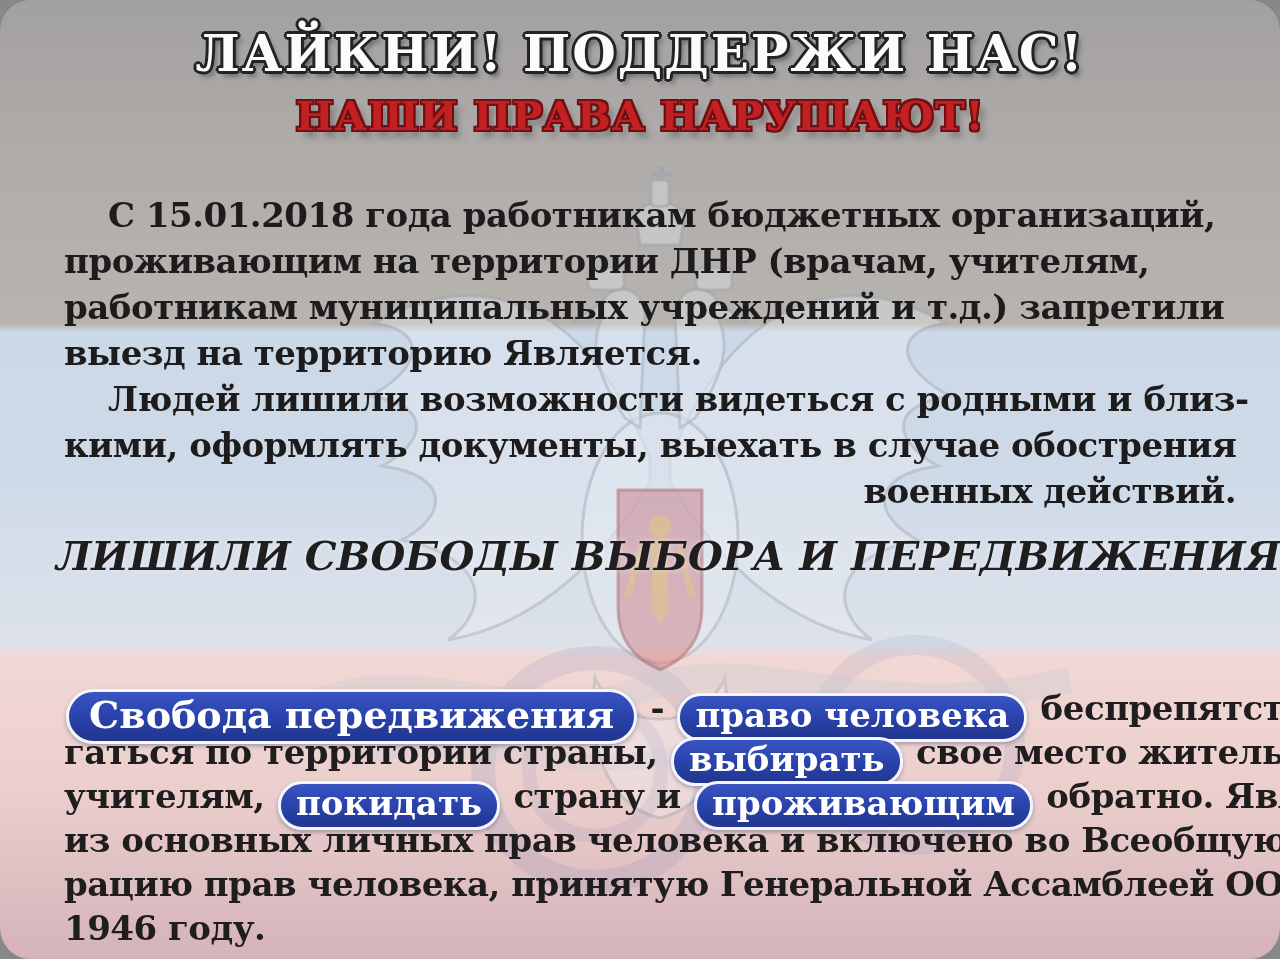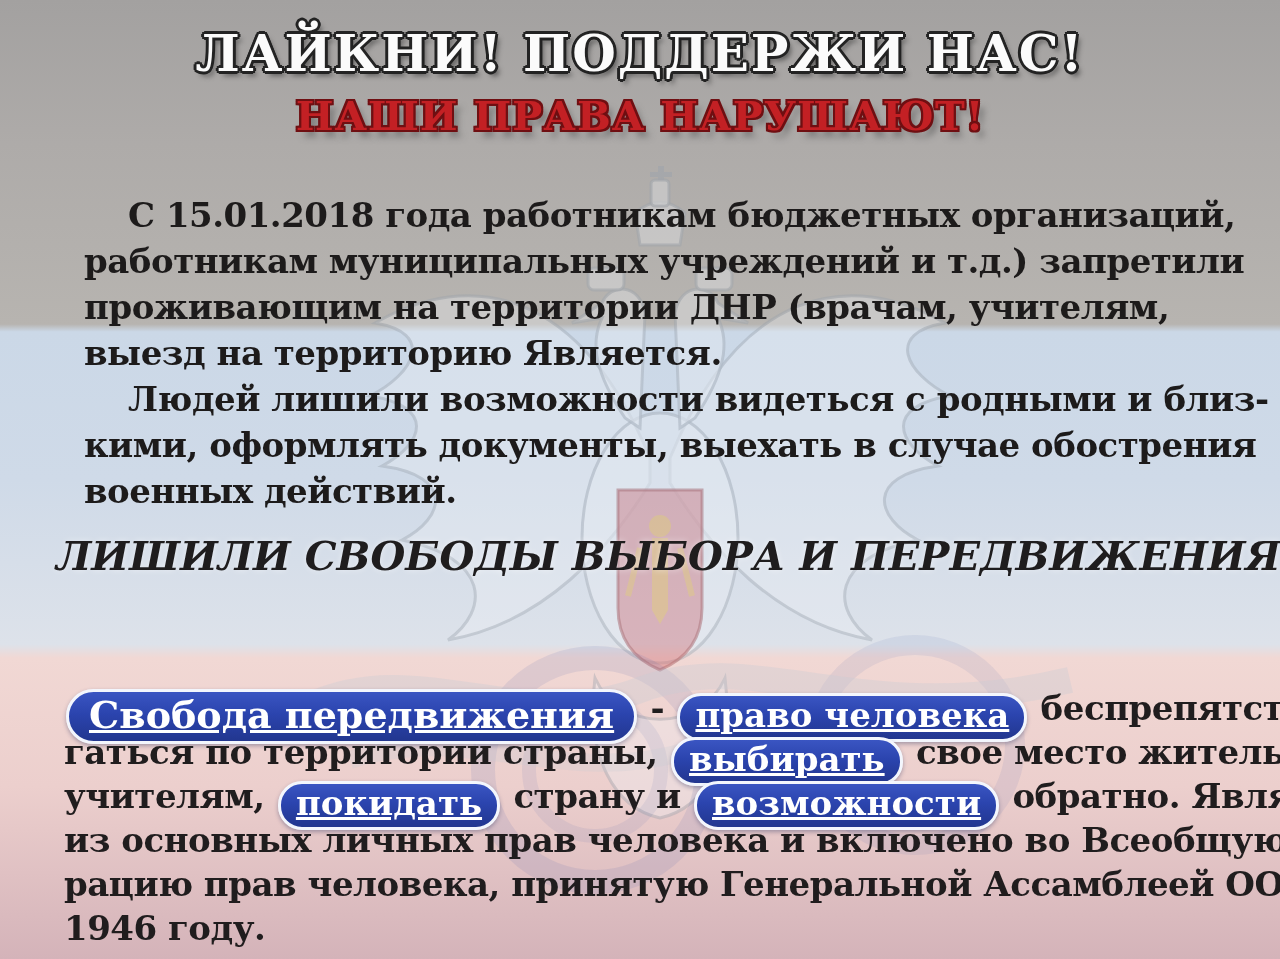--- a/index.html
+++ b/index.html
@@ -3,62 +3,63 @@
 <meta charset="utf-8">
 <style>
   html,body{margin:0;padding:0;background:#888;}
   .poster{
     position:relative;width:1280px;height:959px;overflow:hidden;
     font-family:"DejaVu Serif","Liberation Serif",serif;
     background:linear-gradient(180deg,
       #a3a1a0 0%, #aeaba9 15%, #b7b4b0 33.8%,
       #cbd8e7 34.6%, #cfdae8 50%, #dde2ea 67.2%,
       #f1d8d4 68.6%, #eccfcd 82%, #d4b3b9 100%);
+    border-radius:31px;
   }
   .wm{position:absolute;pointer-events:none;}
   
   .abs{position:absolute;left:0;right:0;}
   .center{text-align:center;}
   .banner{
     top:24px;font-size:50px;font-weight:bold;letter-spacing:2px;color:#fbfbfb;
     text-shadow:-2px -2px 0 #232323,2px -2px 0 #232323,-2px 2px 0 #232323,2px 2px 0 #232323,
                 0 -3px 0 #232323,0 3px 0 #232323,-3px 0 0 #232323,3px 0 0 #232323,
                 4px 5px 5px rgba(40,40,40,.55);
   }
   .headline{
     top:92px;font-size:40px;font-weight:bold;letter-spacing:1px;color:#c32024;
     text-shadow:-2px -2px 0 #6f0f12,2px -2px 0 #6f0f12,-2px 2px 0 #6f0f12,2px 2px 0 #6f0f12,
                 0 -2px 0 #6f0f12,0 2px 0 #6f0f12,-2px 0 0 #6f0f12,2px 0 0 #6f0f12,
                 6px 7px 6px rgba(85,85,85,.55);
   }
   .para{left:64px;right:44px;font-size:34px;font-weight:bold;color:#1d1b1b;
-        letter-spacing:-0.5px;line-height:46px;margin-left:20px;}
+        letter-spacing:-0.5px;line-height:46px;}
   .para .line{white-space:nowrap;}
   .para .line:first-child{text-indent:44px;}
   .para1{top:192px;}
-  .para2{top:376px;}
+  .para2{top:376px;text-align:right;}
   .slogan{
     top:532px;left:56px;right:44px;font-size:40px;font-weight:bold;font-style:italic;
     color:#1f1d1e;letter-spacing:0px;white-space:nowrap;
     text-shadow:0 0 6px rgba(255,255,255,.5);
   }
   .headline2{
     top:592px;font-size:66px;font-weight:bold;letter-spacing:2px;color:#d6201f;
     text-shadow:-2px -2px 0 #151515,2px -2px 0 #151515,-2px 2px 0 #151515,2px 2px 0 #151515,
                 0 -3px 0 #151515,0 3px 0 #151515,-3px 0 0 #151515,3px 0 0 #151515,
                 5px 6px 7px rgba(70,60,60,.6);
   }
   .bottom{top:686px;left:64px;right:40px;font-size:34px;font-weight:bold;color:#201d1e;
           letter-spacing:-0.5px;}
   .bline{height:44px;line-height:44px;white-space:nowrap;}
   .pill{
     display:inline-block;line-height:1.05;padding:2px 15px 5px;margin:0 2px;
     border-radius:24px;border:3px solid #f3f6fd;color:#fff;
     background:linear-gradient(180deg,#3a55c2 0%,#2b44ae 45%,#22368f 100%);
-    box-shadow:0 2px 4px rgba(30,40,90,.35);vertical-align:-7px;letter-spacing:0;text-decoration:underline;
+    box-shadow:0 2px 4px rgba(30,40,90,.35);vertical-align:-7px;letter-spacing:0;
   }
   .pill-lg{font-size:38px;padding:3px 20px 6px;border-radius:28px;vertical-align:-8px;}
 </style>
 </head>
 <body>
 
 <div class="poster">
 
   <svg class="wm" style="left:340px;top:118px;opacity:.55" width="640" height="750" viewBox="0 0 640 750">
     <g stroke="#99a1ab" stroke-width="3" fill="#eef1f5" fill-opacity="0.62" stroke-opacity="0.7">
@@ -102,36 +103,36 @@
     <path d="M310,705 C420,655 520,735 640,690 C760,645 860,730 1070,680" fill="none" stroke="#c9ccd3" stroke-opacity="0.35" stroke-width="26"></path>
     <path d="M350,760 C470,720 560,790 690,750" fill="none" stroke="#c9ccd3" stroke-opacity="0.25" stroke-width="18"></path>
   </svg>
 
   <div class="abs center banner">ЛАЙКНИ! ПОДДЕРЖИ НАС!</div>
 
   <div class="abs center headline">НАШИ ПРАВА НАРУШАЮТ!</div>
 
   <div class="abs para para1">
       <div class="line">С 15.01.2018 года работникам бюджетных организаций,</div>
+      <div class="line">проживающим на территории  ДНР (врачам, учителям,</div>
       <div class="line">работникам муниципальных учреждений и т.д.) запретили</div>
-      <div class="line">проживающим на территории  ДНР (врачам, учителям,</div>
       <div class="line">выезд на территорию Является.</div>
     </div>
 
   <div class="abs para para2">
       <div class="line">Людей лишили возможности видеться с родными и близ-</div>
       <div class="line">кими, оформлять документы, выехать в случае обострения</div>
       <div class="line">военных действий.</div>
     </div>
 
   <div class="abs slogan">ЛИШИЛИ СВОБОДЫ ВЫБОРА И ПЕРЕДВИЖЕНИЯ!</div>
 
 
   <div class="abs bottom">
       <div class="bline"><span class="pill pill-lg">Свобода передвижения</span><span class="seg"> - </span><span class="pill">право человека</span><span class="seg"> беспрепятственно передви-</span></div>
       <div class="bline"><span class="seg">гаться по территории страны, </span><span class="pill">выбирать</span><span class="seg"> свое место жительства и пре-</span></div>
-      <div class="bline"><span class="seg">учителям, </span><span class="pill">покидать</span><span class="seg"> страну и </span><span class="pill">возможности</span><span class="seg"> обратно. Является одним</span></div>
+      <div class="bline"><span class="seg">учителям, </span><span class="pill">покидать</span><span class="seg"> страну и </span><span class="pill">проживающим</span><span class="seg"> обратно. Является одним</span></div>
       <div class="bline"><span class="seg">из основных личных прав человека и включено во Всеобщую декла-</span></div>
       <div class="bline"><span class="seg">рацию прав человека, принятую Генеральной Ассамблеей ООН в</span></div>
       <div class="bline"><span class="seg">1946 году.</span></div>
     </div>
 
 </div>
 
 </body></html>

